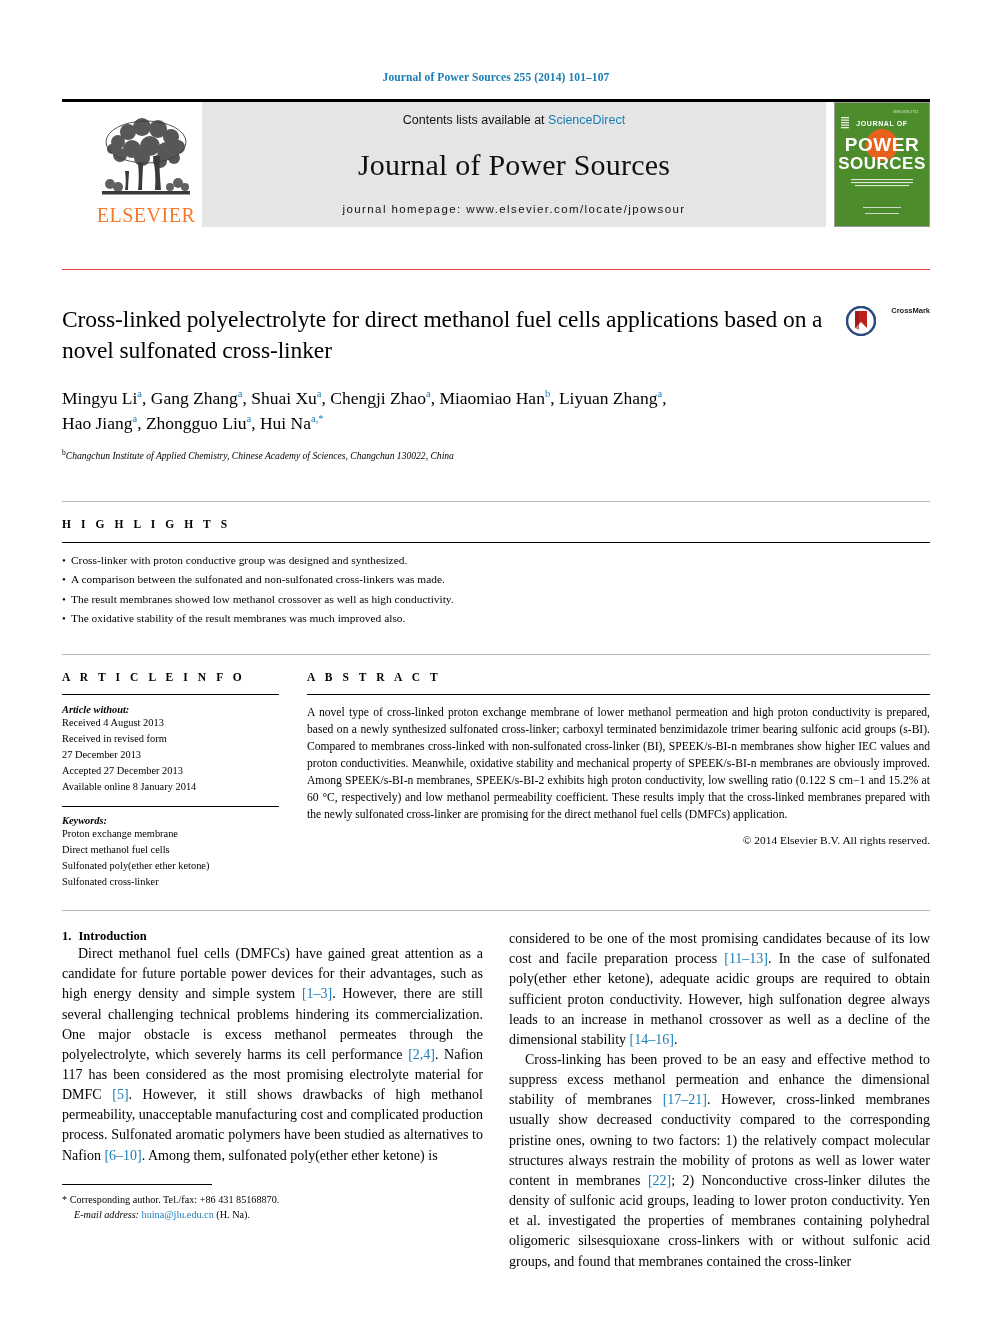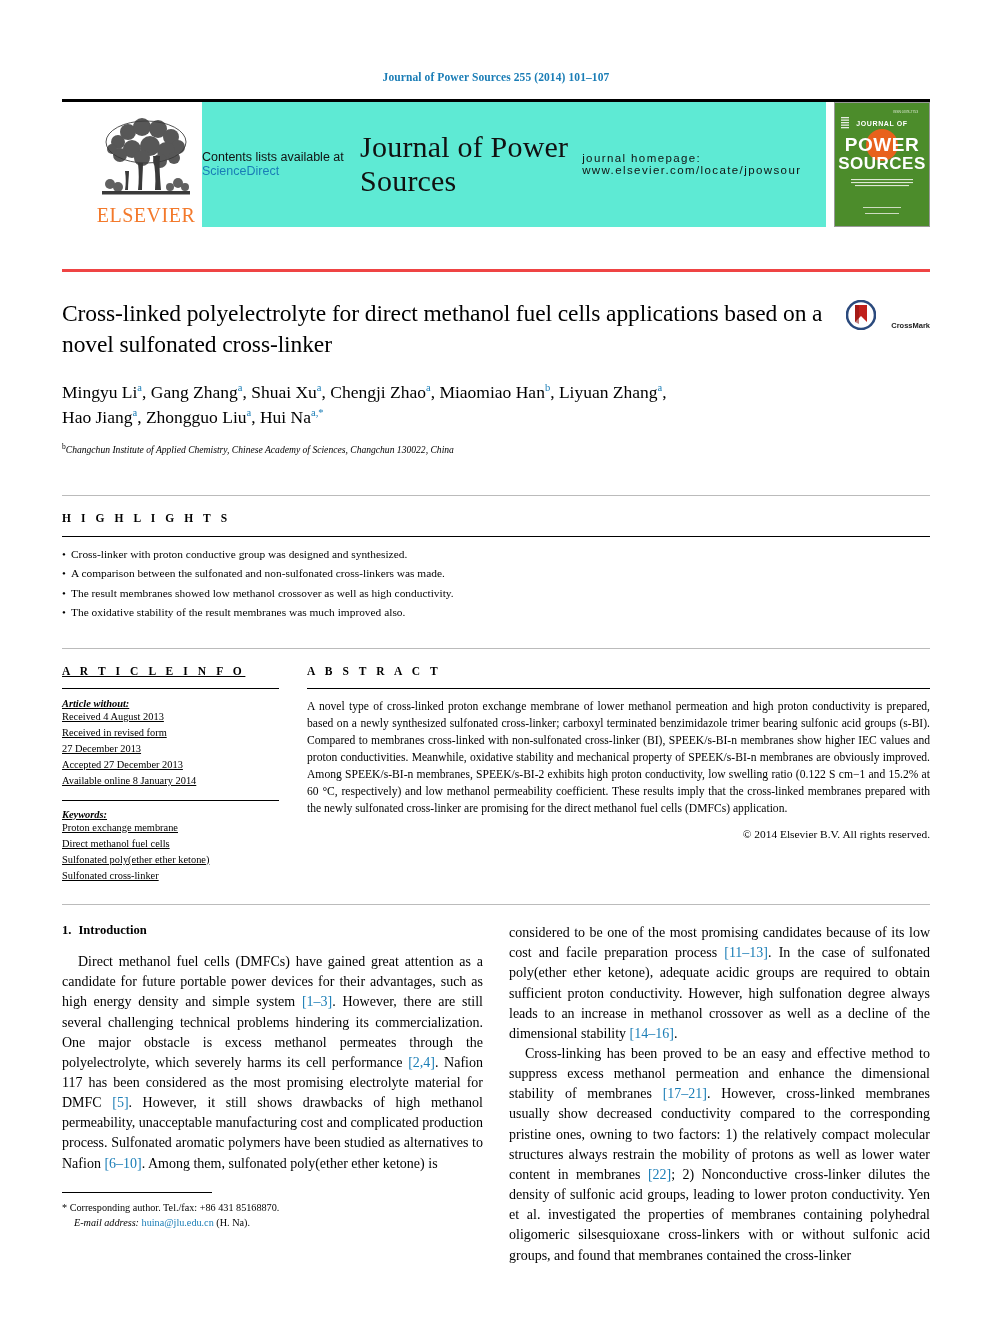--- a/index.html
+++ b/index.html
@@ -56,23 +56,23 @@
   .elsevier-word {
     font-family: "Liberation Serif", serif;
     color: #f3792b;
     font-size: 20px;
     letter-spacing: 0.5px;
     line-height: 1;
     margin-top: 1px;
   }
   .journal-band {
     flex: 1;
-    background: #5eead4;
-    display: flex;
-    flex-direction: row;
+    background: #e5e5e5;
+    display: flex;
+    flex-direction: column;
     align-items: center;
     justify-content: space-between;
     padding: 11px 0 12px 0;
     box-sizing: border-box;
   }
   .contents-line {
     font-family: "Liberation Sans", sans-serif;
     font-size: 12.5px;
     color: #111;
   }
@@ -98,39 +98,39 @@
     border: 1px solid #999;
     box-sizing: border-box;
     background: #eab308;
     position: relative;
     overflow: hidden;
   }
 
   
   .title-block {
     margin: 42px 62px 0 62px;
-    border-top: 3px solid #ef4444;
-    padding-top: 26px;
+    border-top: 1px solid #ef4444;
+    padding-top: 34px;
     position: relative;
   }
   .title-row { display: flex; align-items: flex-start; }
   h1.paper-title {
     font-family: "Liberation Serif", serif;
     font-size: 23.5px;
     font-weight: normal;
     line-height: 1.34;
     margin: 0;
     flex: 1;
     padding-right: 12px;
     letter-spacing: -.1px;
   }
   .crossmark {
     flex: 0 0 auto;
     display: flex;
-    align-items: flex-end;
+    align-items: flex-start;
     gap: 15px;
     margin-top: 2px;
   }
   .crossmark-label {
     font-family: "Liberation Sans", sans-serif;
     font-size: 7.5px;
     font-weight: bold;
     color: #222;
   }
   .authors {
@@ -179,21 +179,21 @@
     font-size: 11px;
   }
 
   
   .info-abstract {
     margin: 26px 62px 0 62px;
     border-top: 1px solid #bbb;
     padding-top: 16px;
     display: flex;
   }
-  .col-info { flex: 0 0 245px; padding-right: 28px; box-sizing: border-box; text-decoration: underline; }
+  .col-info { flex: 0 0 245px; padding-right: 28px; box-sizing: border-box; }
   .col-abs  { flex: 1; }
   .rule-black { border-top: 1.4px solid #000; margin: 11px 0 9px 0; }
   .rule-thin  { border-top: 1px solid #000; margin: 10px 0 8px 0; }
   .info-label { font-style: italic; font-weight: bold; font-size: 10.4px; }
   .info-list { font-size: 10.4px; line-height: 1.55; }
   .abstract-text {
     font-size: 11.6px;
     line-height: 1.47;
     text-align: justify;
     font-weight: 500;
@@ -210,21 +210,21 @@
     margin: 20px 62px 0 62px;
     border-top: 1px solid #bbb;
     padding-top: 18px;
     display: flex;
     gap: 26px;
   }
   .bodycol { flex: 1; min-width: 0; }
   h2.sec {
     font-size: 12.6px;
     font-weight: bold;
-    margin: 0 0 14px 0;
+    margin: 0 0 0 0;
     font-family: "Liberation Serif", serif;
   }
   h2.sec .num { margin-right: 7px; }
   p.body {
     font-size: 14px;
     line-height: 1.44;
     text-align: justify;
     margin: 0;
     text-indent: 16px;
   }

